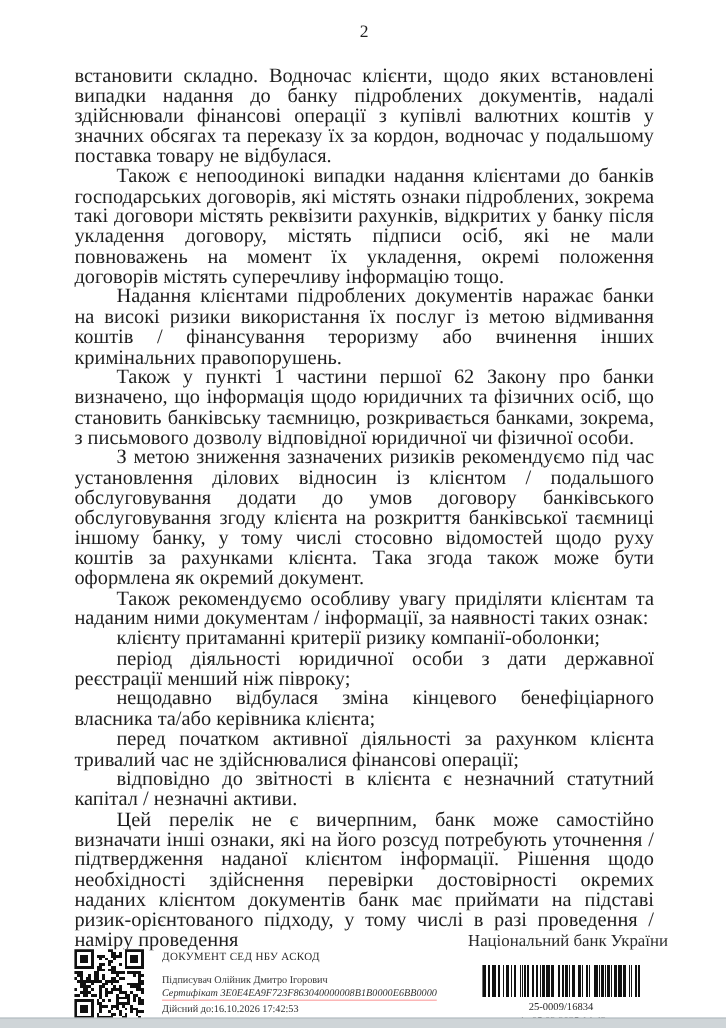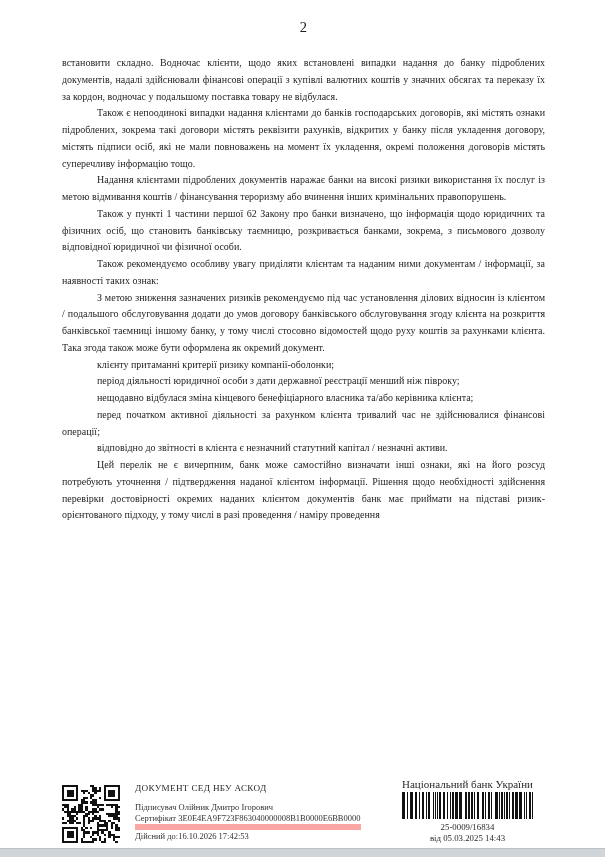--- a/index.html
+++ b/index.html
@@ -18,21 +18,21 @@
   }
   .page-number{
     position:absolute;
     top:19px;left:62px;width:483px;
     text-align:center;
     font-size:14.6px;
   }
   .body-text{
     position:absolute;
     left:62px;top:55px;width:483px;
-    font-size:10px;
+    font-size:17px;
     line-height:16.75px;
     text-align:justify;
   }
   .para{margin:0;text-indent:35px;}
   .para.no-indent{text-indent:0;}
 
   .footer{
     position:absolute;
     left:62px;top:779px;width:483px;
     display:flex;
@@ -54,33 +54,34 @@
   }
   .sig-title{
     font-size:9.2px;
     letter-spacing:.3px;
     margin-bottom:9px;
     color:#2a2a2a;
   }
   .sig-line{margin:0 0 1px 0;}
   .sig-line.underlined span{
     display:inline-block;
-    border-bottom:6px solid #fca5a5;
+    border-bottom:1px solid #fca5a5;
     padding-bottom:1px;
+    font-style:italic;
   }
   .stamp{
     flex:0 0 auto;
     width:155px;
     text-align:center;
     color:#2a2a2a;
   }
   .stamp-org{
-    font-size:11px;
+    font-size:14px;
     line-height:11px;
-    margin-bottom:2px;
+    margin-bottom:14px;
     white-space:nowrap;
   }
   .barcode{
     width:132px;height:27px;
     margin:0 auto 3px auto;
   }
   .barcode svg{display:block;width:132px;height:27px;}
   .stamp-num,.stamp-date{
     font-size:8.8px;
     line-height:11px;
@@ -97,22 +98,22 @@
 
 <div class="page">
 
   <div class="page-number">2</div>
 
   <div class="body-text">
     <p class="para no-indent">встановити складно. Водночас клієнти, щодо яких встановлені випадки надання до банку підроблених документів, надалі здійснювали фінансові операції з купівлі валютних коштів у значних обсягах та переказу їх за кордон, водночас у подальшому поставка товару не відбулася.</p>
     <p class="para">Також є непоодинокі випадки надання клієнтами до банків господарських договорів, які містять ознаки підроблених, зокрема такі договори містять реквізити рахунків, відкритих у банку після укладення договору, містять підписи осіб, які не мали повноважень на момент їх укладення, окремі положення договорів містять суперечливу інформацію тощо.</p>
     <p class="para">Надання клієнтами підроблених документів наражає банки на високі ризики використання їх послуг із метою відмивання коштів / фінансування тероризму або вчинення інших кримінальних правопорушень.</p>
     <p class="para">Також у пункті 1 частини першої 62 Закону про банки визначено, що інформація щодо юридичних та фізичних осіб, що становить банківську таємницю, розкривається банками, зокрема, з письмового дозволу відповідної юридичної чи фізичної особи.</p>
+    <p class="para">З метою зниження зазначених ризиків рекомендуємо під час установлення ділових відносин із клієнтом / подальшого обслуговування додати до умов договору банківського обслуговування згоду клієнта на розкриття банківської таємниці іншому банку, у тому числі стосовно відомостей щодо руху коштів за рахунками клієнта. Така згода також може бути оформлена як окремий документ.</p>
     <p class="para">Також рекомендуємо особливу увагу приділяти клієнтам та наданим ними документам / інформації, за наявності таких ознак:</p>
-    <p class="para">З метою зниження зазначених ризиків рекомендуємо під час установлення ділових відносин із клієнтом / подальшого обслуговування додати до умов договору банківського обслуговування згоду клієнта на розкриття банківської таємниці іншому банку, у тому числі стосовно відомостей щодо руху коштів за рахунками клієнта. Така згода також може бути оформлена як окремий документ.</p>
     <p class="para">клієнту притаманні критерії ризику компанії-оболонки;</p>
     <p class="para">період діяльності юридичної особи з дати державної реєстрації менший ніж півроку;</p>
     <p class="para">нещодавно відбулася зміна кінцевого бенефіціарного власника та/або керівника клієнта;</p>
     <p class="para">перед початком активної діяльності за рахунком клієнта тривалий час не здійснювалися фінансові операції;</p>
     <p class="para">відповідно до звітності в клієнта є незначний статутний капітал / незначні активи.</p>
     <p class="para">Цей перелік не є вичерпним, банк може самостійно визначати інші ознаки, які на його розсуд потребують уточнення / підтвердження наданої клієнтом інформації. Рішення щодо необхідності здійснення перевірки достовірності окремих наданих клієнтом документів банк має приймати на підставі ризик-орієнтованого підходу, у тому числі в разі проведення / наміру проведення</p>
   </div>
 
   <div class="footer">
     <div class="qr">

